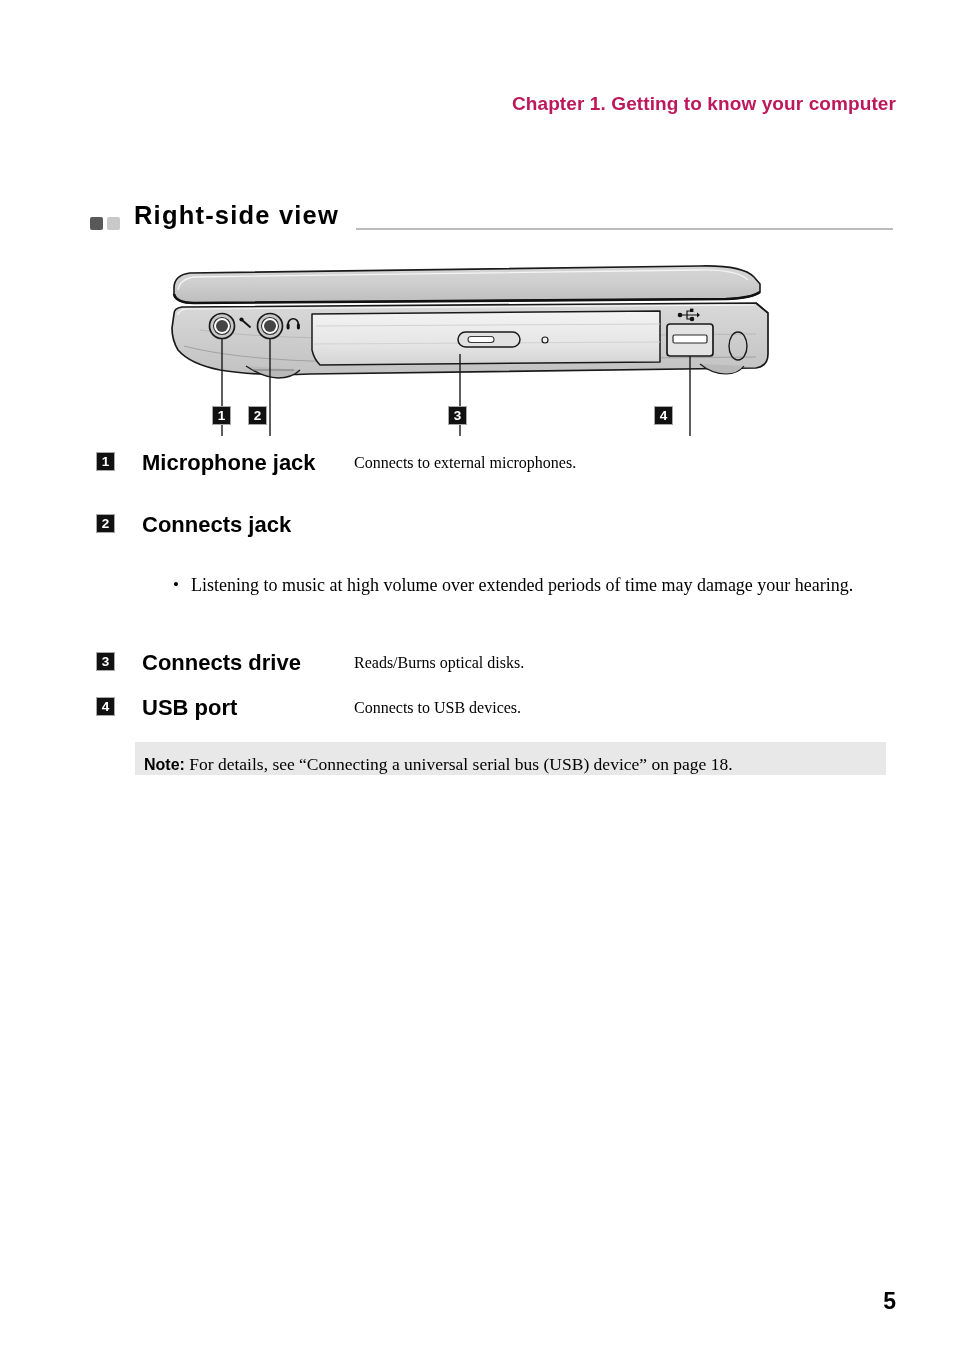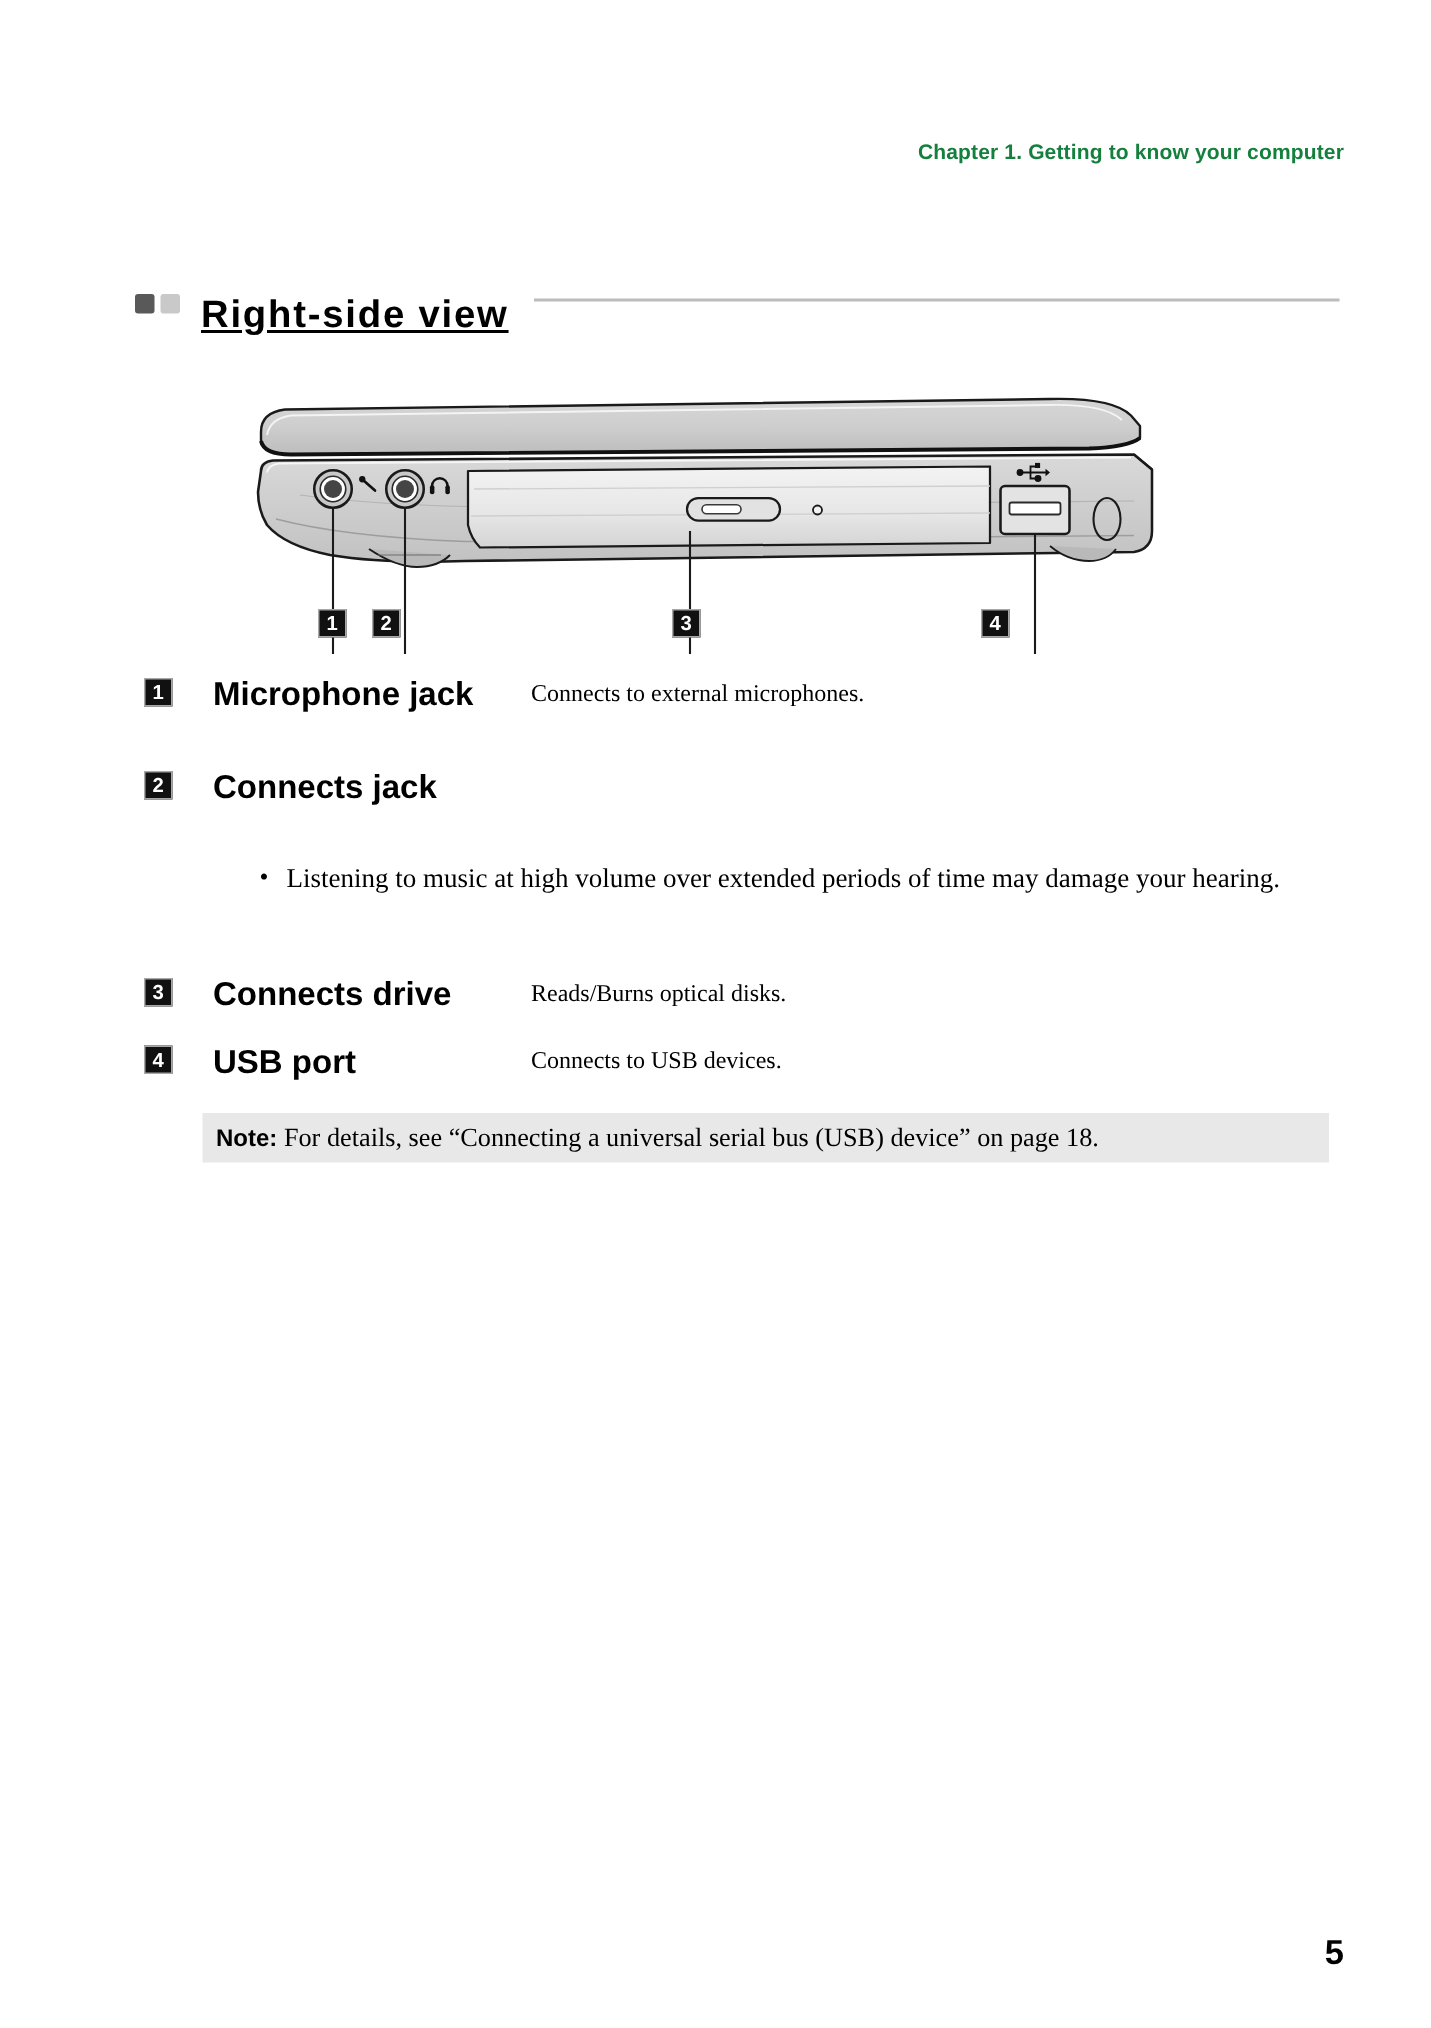--- a/index.html
+++ b/index.html
@@ -15,36 +15,35 @@
     overflow: hidden;
   }
 
   
   .page-header {
     position: absolute;
     top: 93px;
     right: 58px;
     font-family: "Liberation Sans", sans-serif;
     font-weight: bold;
-    font-size: 14px;
-    color: #15803d;
+    font-size: 19px;
+    color: #be185d;
     letter-spacing: 0.1px;
     white-space: nowrap;
   }
 
   
   .section-head {
     position: absolute;
     top: 196px;
     left: 90px;
     right: 61px;
     height: 34px;
     display: flex;
-    align-items: flex-start;
-    text-decoration: underline;
+    align-items: flex-end;
   }
   .sq {
     width: 13px;
     height: 13px;
     border-radius: 2px;
     flex: 0 0 auto;
   }
   .sq-dark { background: #595959; }
   .sq-light { background: #c9c9c9; margin-left: 4px; }
   .section-title {
@@ -189,21 +188,21 @@
 
   
   .note-box {
     position: absolute;
     top: 742px;
     left: 135px;
     width: 751px;
     height: 33px;
     background: #e8e8e8;
     display: flex;
-    align-items: center;
+    align-items: flex-end;
   }
   .note-text {
     font-family: "Liberation Serif", serif;
     font-size: 17.5px;
     color: #000;
     margin-left: 9px;
     white-space: nowrap;
   }
   .note-text b {
     font-family: "Liberation Sans", sans-serif;

